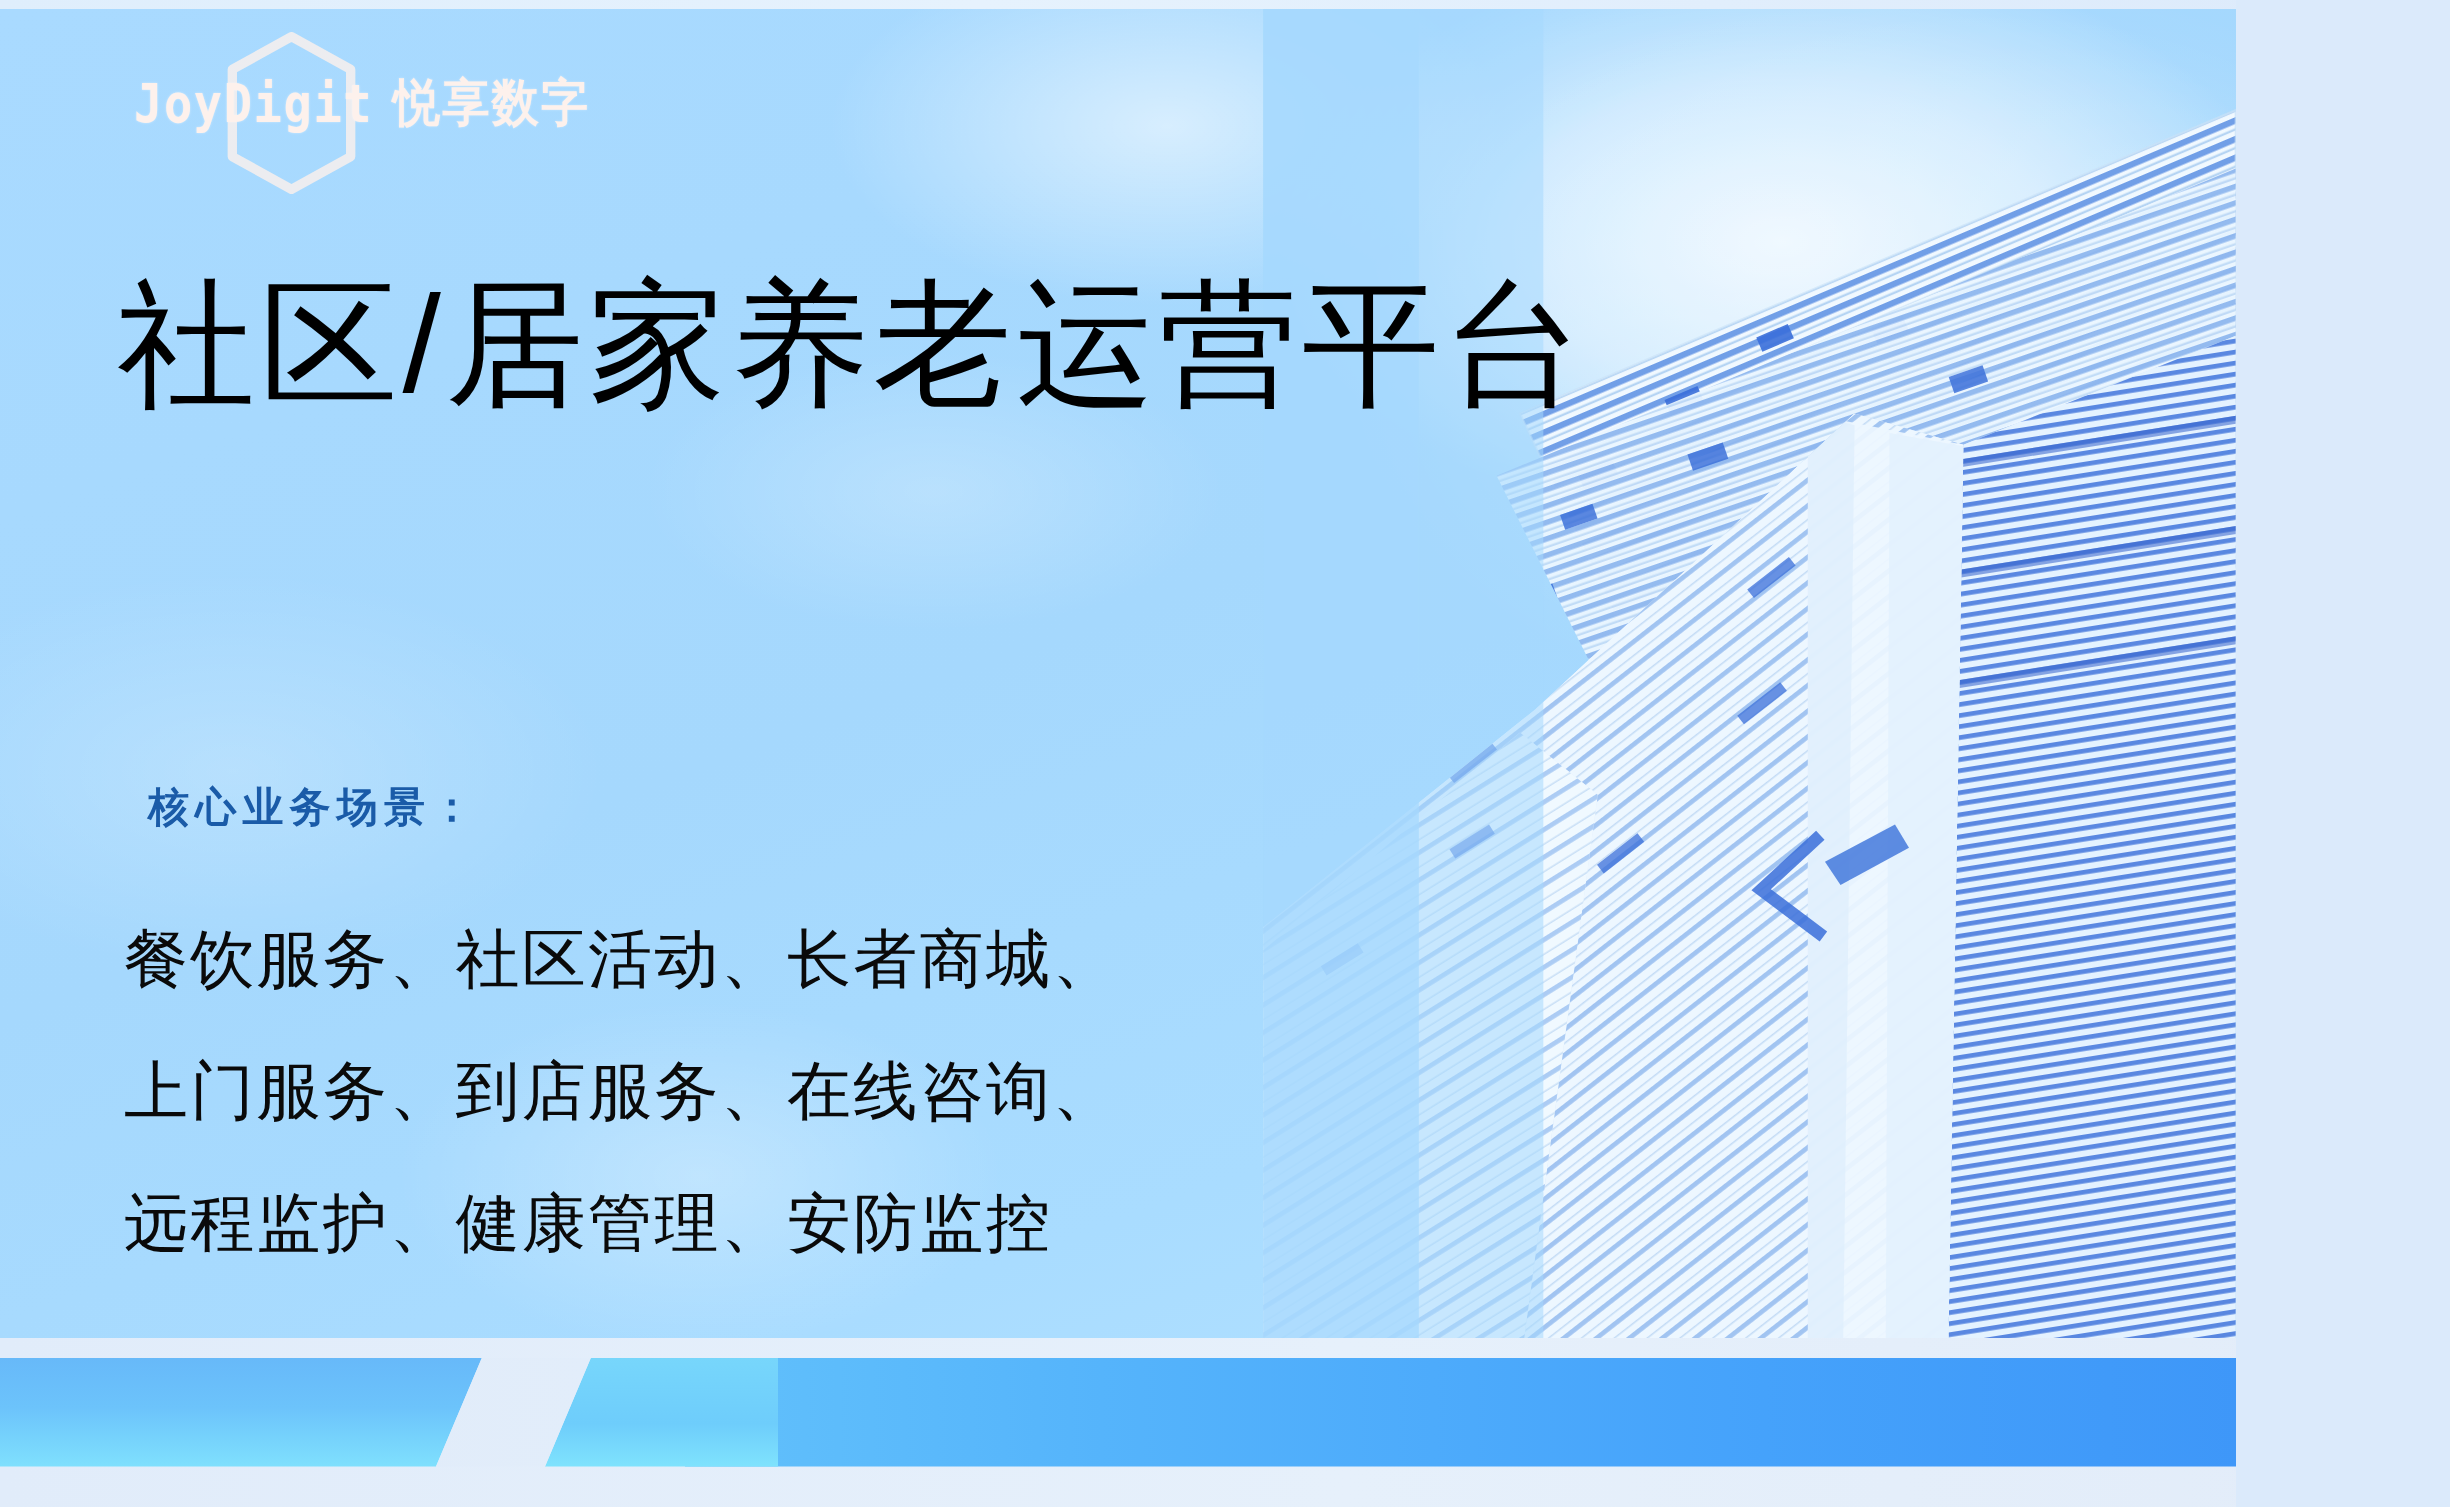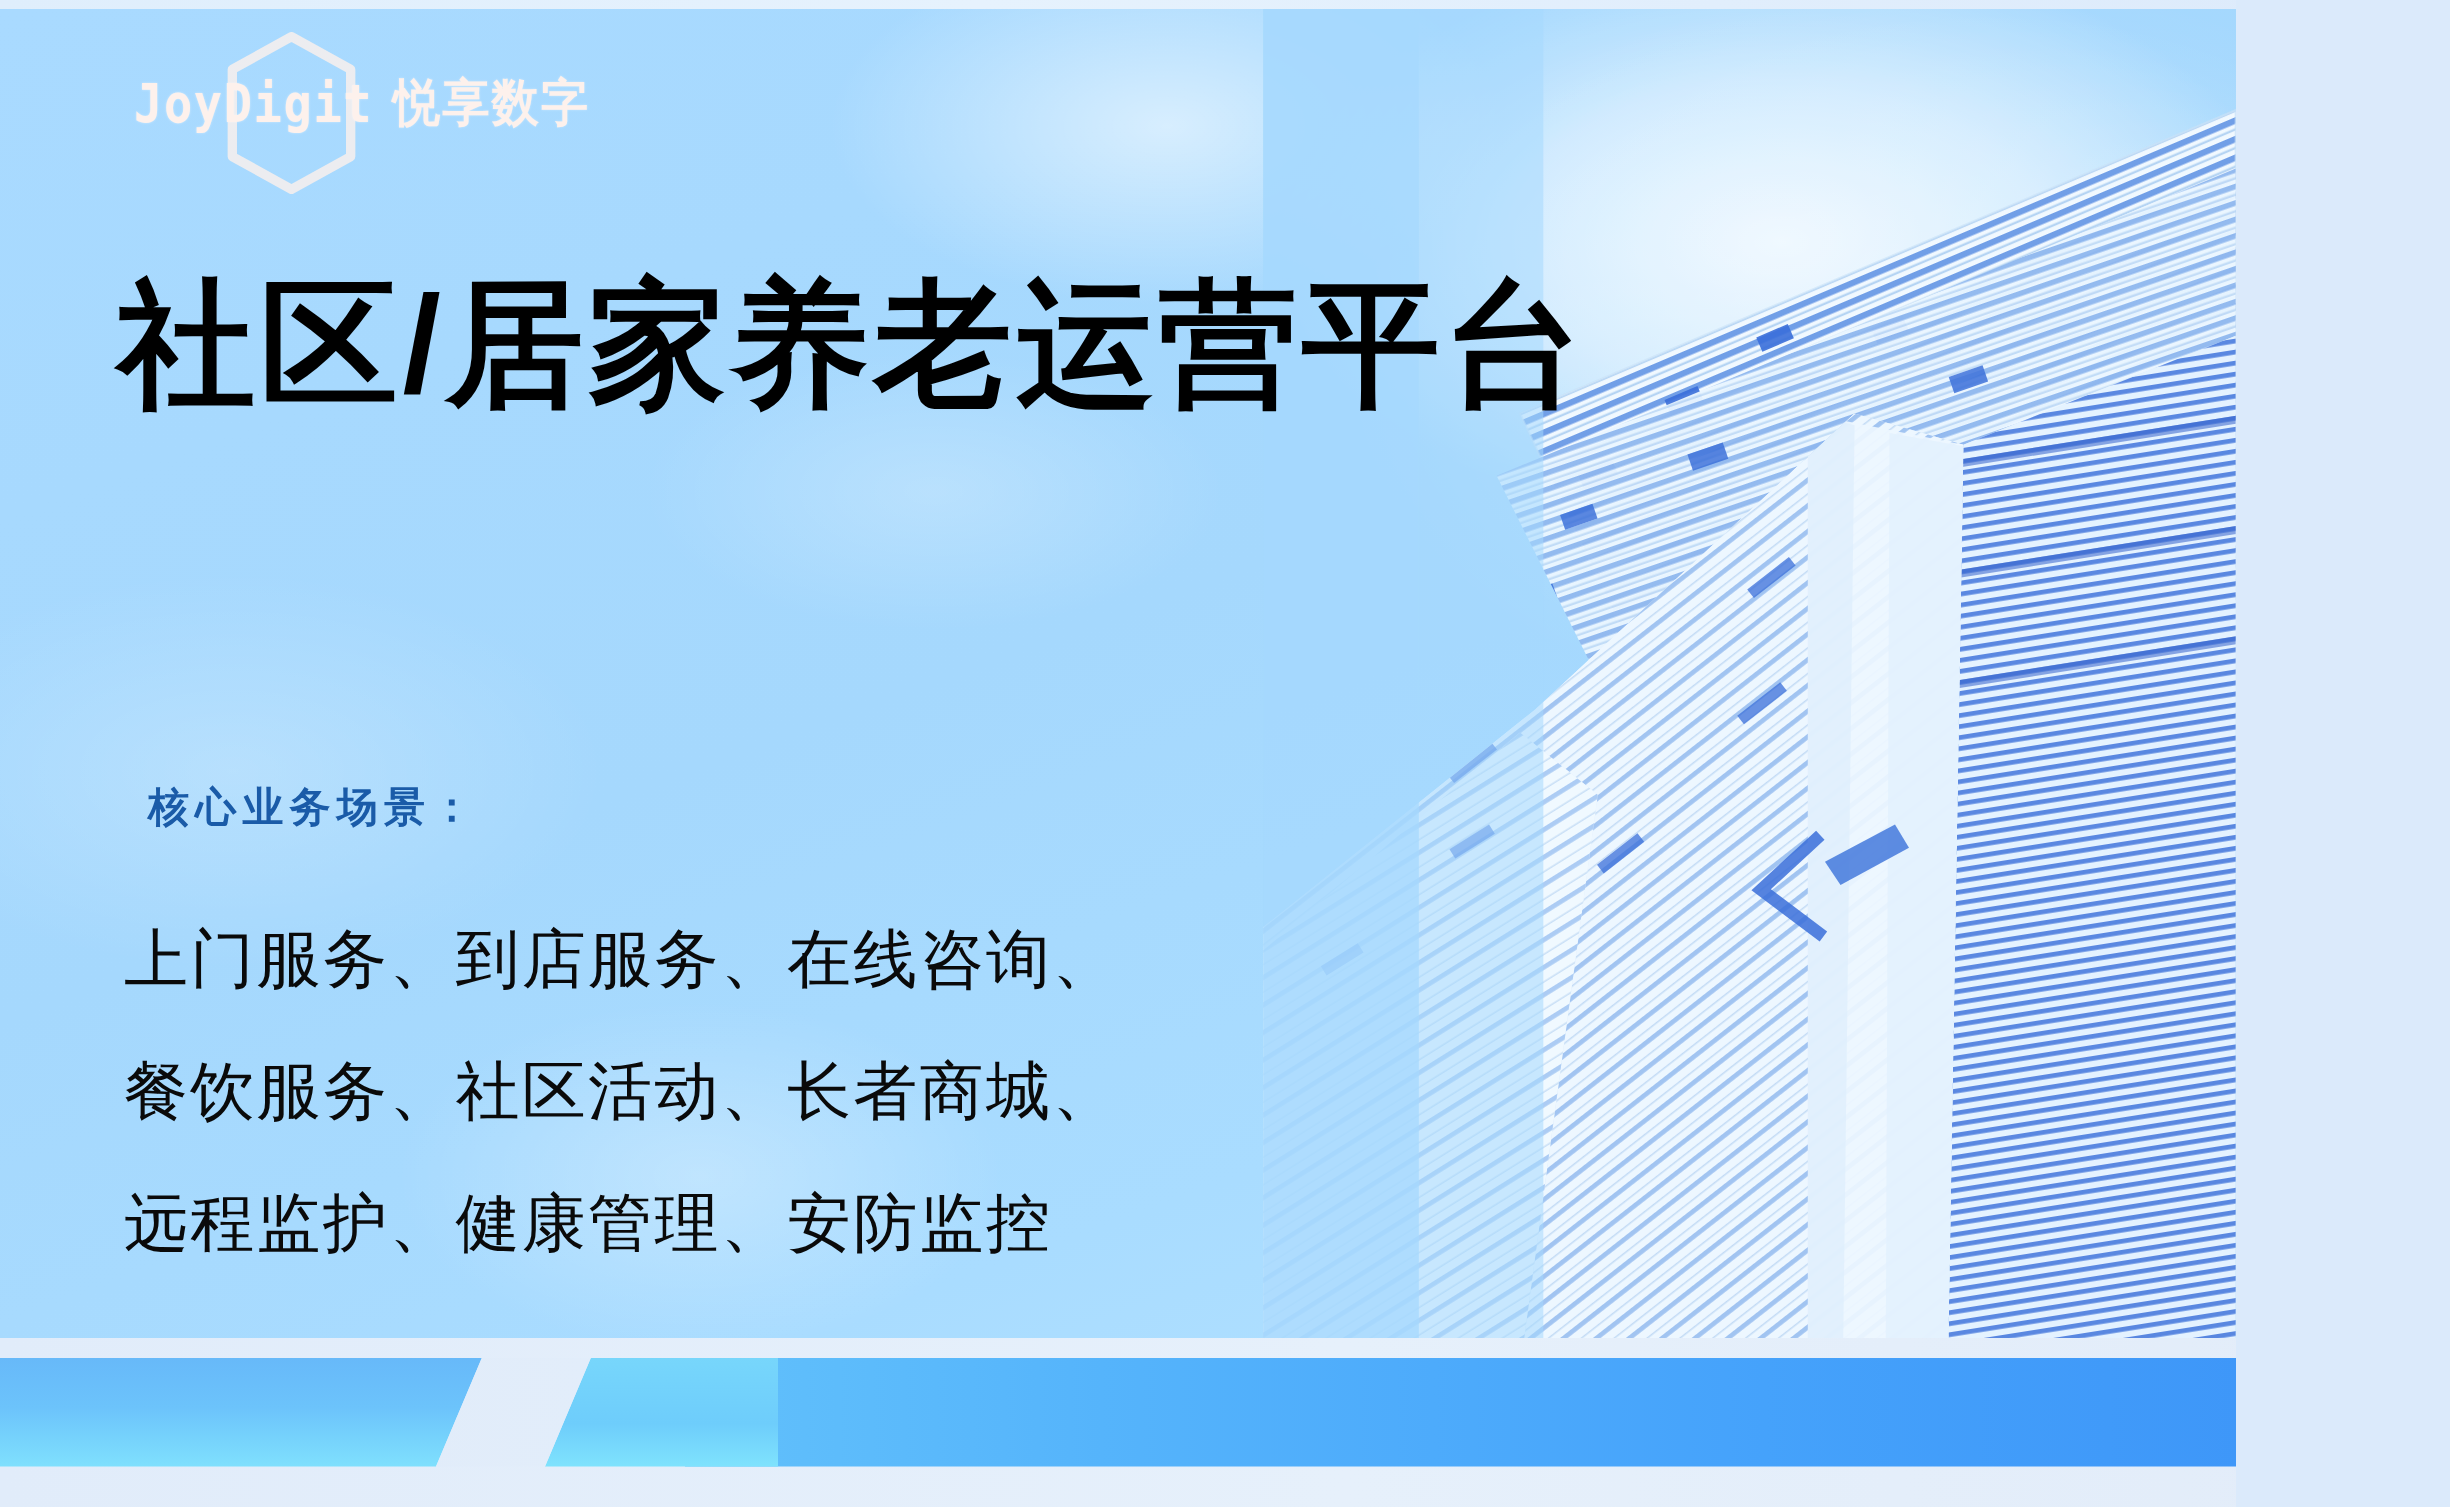--- a/index.html
+++ b/index.html
@@ -71,21 +71,21 @@
   .logo-cn {
     font-size:47px; font-weight:700; letter-spacing:2.3px;
     color:#fdf1ec; white-space:nowrap;
     text-shadow:0 0 2.3px rgba(255,255,255,.45);
     transform:scaleY(1.08);
   }
 
   
   .headline {
     position:absolute; left:117px; top:272px;
-    font-size:138px; font-weight:700; color:#000;
+    font-size:138px; font-weight:400; color:#000;
     letter-spacing:4.7px; white-space:nowrap;
     line-height:1.05;
     z-index:7;
   }
 
   
   .subtitle {
     position:absolute; left:148px; top:780px;
     font-size:41px; font-weight:700; color:#1a5ba8;
     letter-spacing:6.2px; white-space:nowrap;
@@ -319,22 +319,22 @@
     </svg>
     <span class="logo-mark">JoyDigit</span>
     <span class="logo-cn">悦享数字</span>
   </div>
 
   <h1 class="headline">社区/居家养老运营平台</h1>
 
   <h2 class="subtitle">核心业务场景：</h2>
 
   <div class="body-block">
+    <div class="body-line">餐饮服务、社区活动、长者商城、</div>
     <div class="body-line">上门服务、到店服务、在线咨询、</div>
-    <div class="body-line">餐饮服务、社区活动、长者商城、</div>
     <div class="body-line">远程监护、健康管理、安防监控</div>
   </div>
 
   <div class="bottom-area">
     <div class="bottom-pale"></div>
     <div class="band-right"></div>
     <div class="band-left"></div>
     <div class="band-right-notch"></div>
     <div class="band-gap"></div>
   </div>

